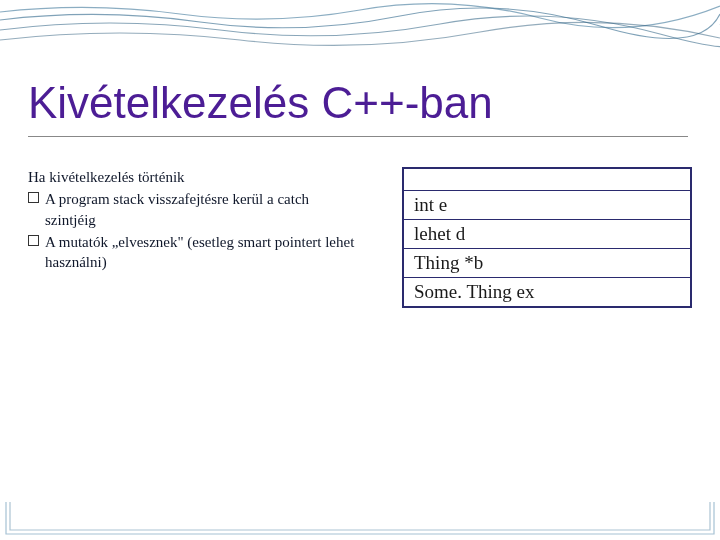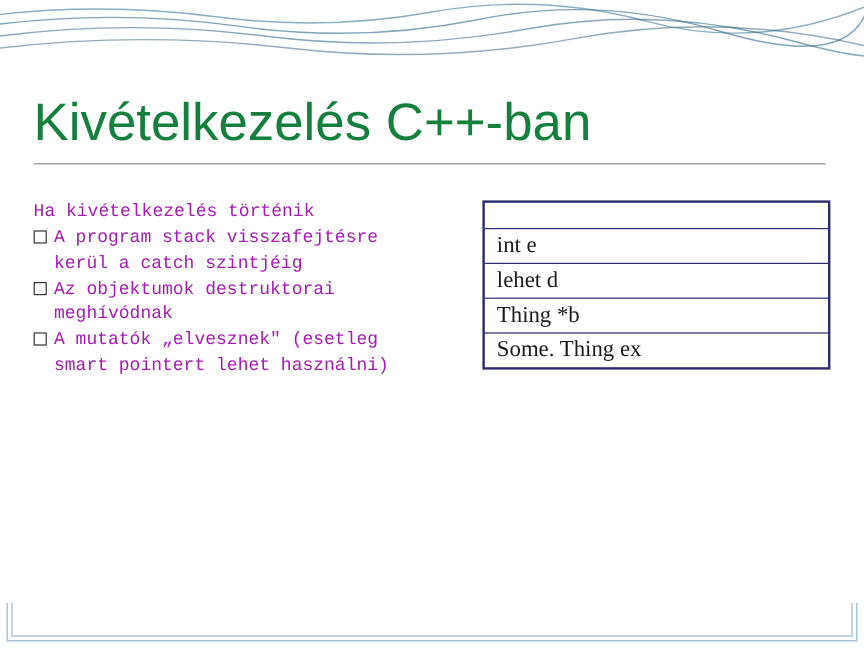--- a/index.html
+++ b/index.html
@@ -18,41 +18,40 @@
     width: 100%;
     height: 65px;
     pointer-events: none;
   }
   .title-section {
     padding: 78px 28px 0 28px;
   }
   .title {
     font-size: 44px;
     font-weight: 400;
-    color: #15803d;
+    color: #4c1d95;
     font-family: 'Segoe UI Light', 'Helvetica Neue', Arial, sans-serif;
     letter-spacing: 0px;
   }
   .title-underline {
     margin-top: 8px;
     height: 1px;
     background: #888;
     width: 660px;
   }
   .content {
     display: flex;
     padding: 30px 28px 0 28px;
     gap: 40px;
   }
   .left-col {
     flex: 1;
     font-size: 15px;
-    color: #a21caf;
+    color: #0f172a;
     line-height: 1.35;
-    font-family: Liberation Mono, monospace;
   }
   .intro-line {
     margin-bottom: 2px;
   }
   .bullet-item {
     display: flex;
     align-items: flex-start;
     margin-bottom: 2px;
   }
   .bullet-box {
@@ -114,24 +113,20 @@
 
 <div class="content">
   <div class="left-col">
     <div class="intro-line">Ha kivételkezelés történik</div>
     <div class="bullet-item">
       <span class="bullet-box"></span>
       <span class="bullet-text">A program stack visszafejtésre kerül a catch szintjéig</span>
     </div>
     <div class="bullet-item">
       <span class="bullet-box"></span>
-      <span class="bullet-text">Az objektumok destruktorai meghívódnak</span>
-    </div>
-    <div class="bullet-item">
-      <span class="bullet-box"></span>
       <span class="bullet-text">A mutatók „elvesznek" (esetleg smart pointert lehet használni)</span>
     </div>
   </div>
 
   <div class="right-col">
     <div class="stack-table">
       <div class="stack-row empty"></div>
       <div class="stack-row">int e</div>
       <div class="stack-row">lehet d</div>
       <div class="stack-row">Thing *b</div>

